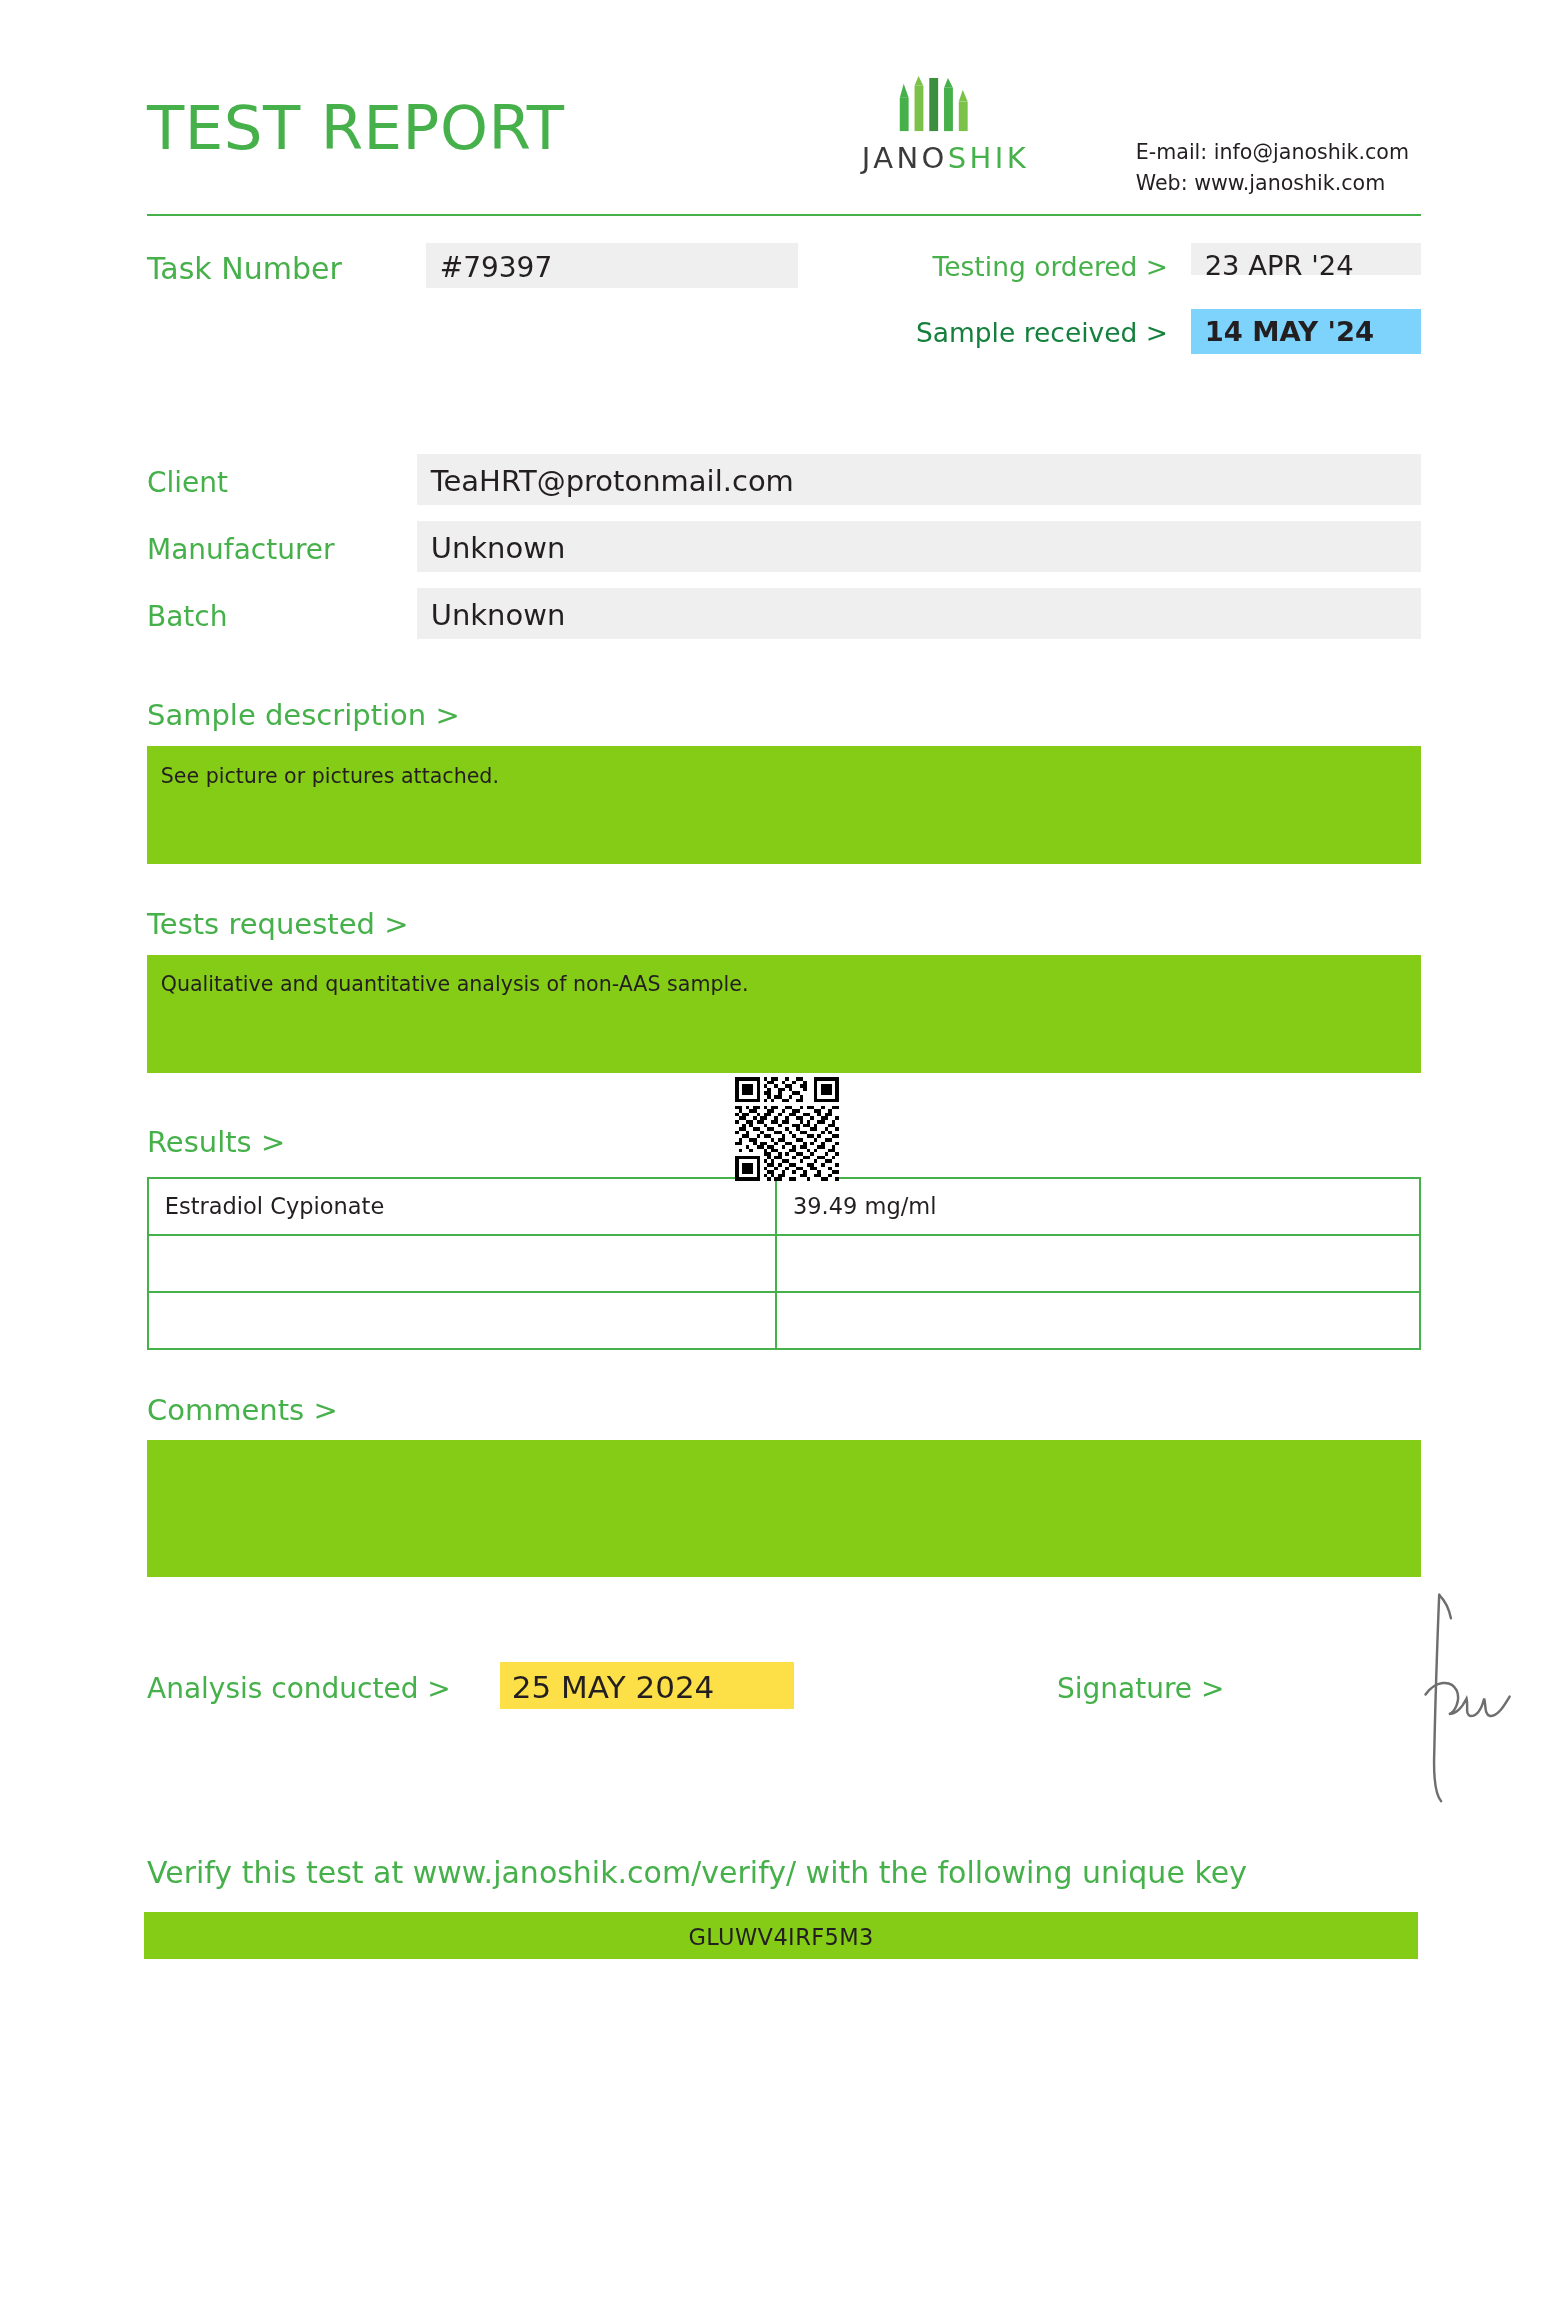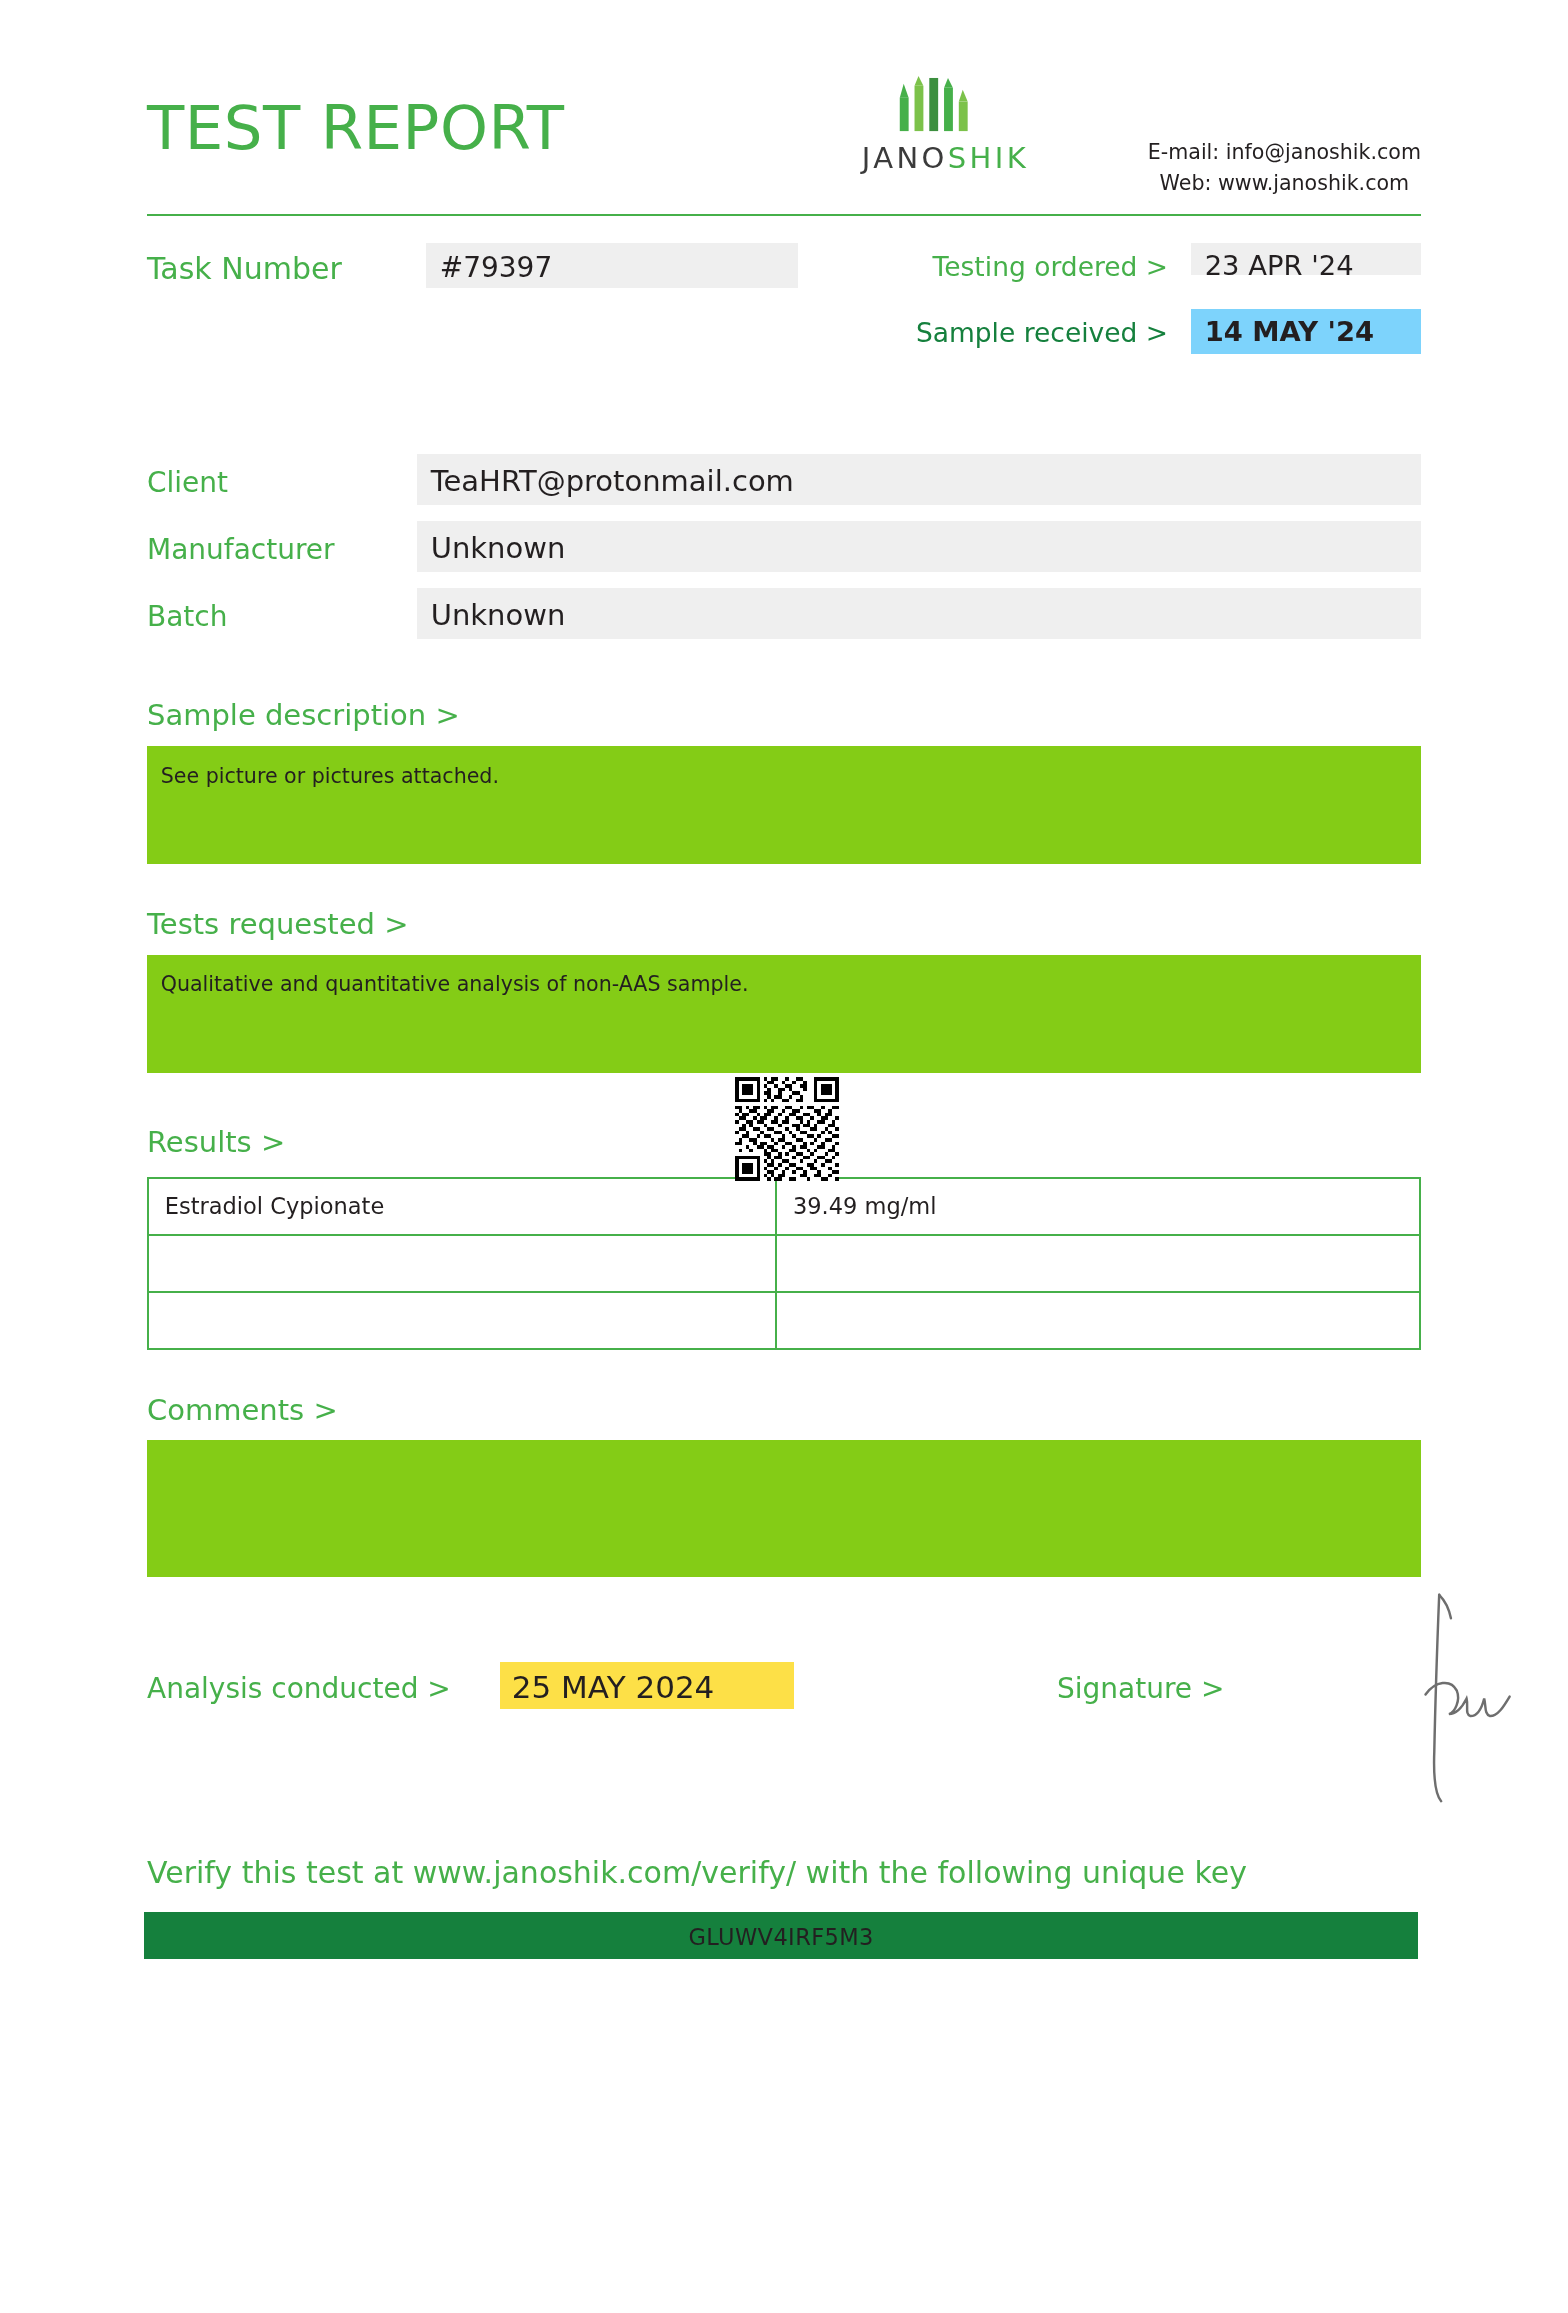--- a/index.html
+++ b/index.html
@@ -56,23 +56,23 @@
   .logo-text {
     font-size: 29px;
     letter-spacing: 3.4px;
     font-weight: 400;
   }
   .logo-text .jano { color: #3b3b3b; }
   .logo-text .shik { color: #46b04a; }
 
   .contact {
     position: absolute;
-    right: 0;
+    right: 12px;
     top: 137px;
-    text-align: center;
+    text-align: left;
     font-size: 20.6px;
     line-height: 1.5;
     color: #231f20;
   }
 
   .rule {
     border-top: 2.9px solid #46b04a;
     margin-top: 7.8px;
   }
 
@@ -263,21 +263,21 @@
     font-size: 30px;
     color: #46b04a;
     text-align: left;
     white-space: nowrap;
   }
   .key-box {
     margin-top: 21.6px;
     margin-left: -2.9px;
     width: 1274px;
     height: 47px;
-    background: #15803d;
+    background: #84cc16;
     text-align: center;
     font-size: 22.5px;
     padding-top: 11.8px;
     box-sizing: border-box;
     letter-spacing: 0.4px;
   }
 </style>
 </head>
 <body>
 

